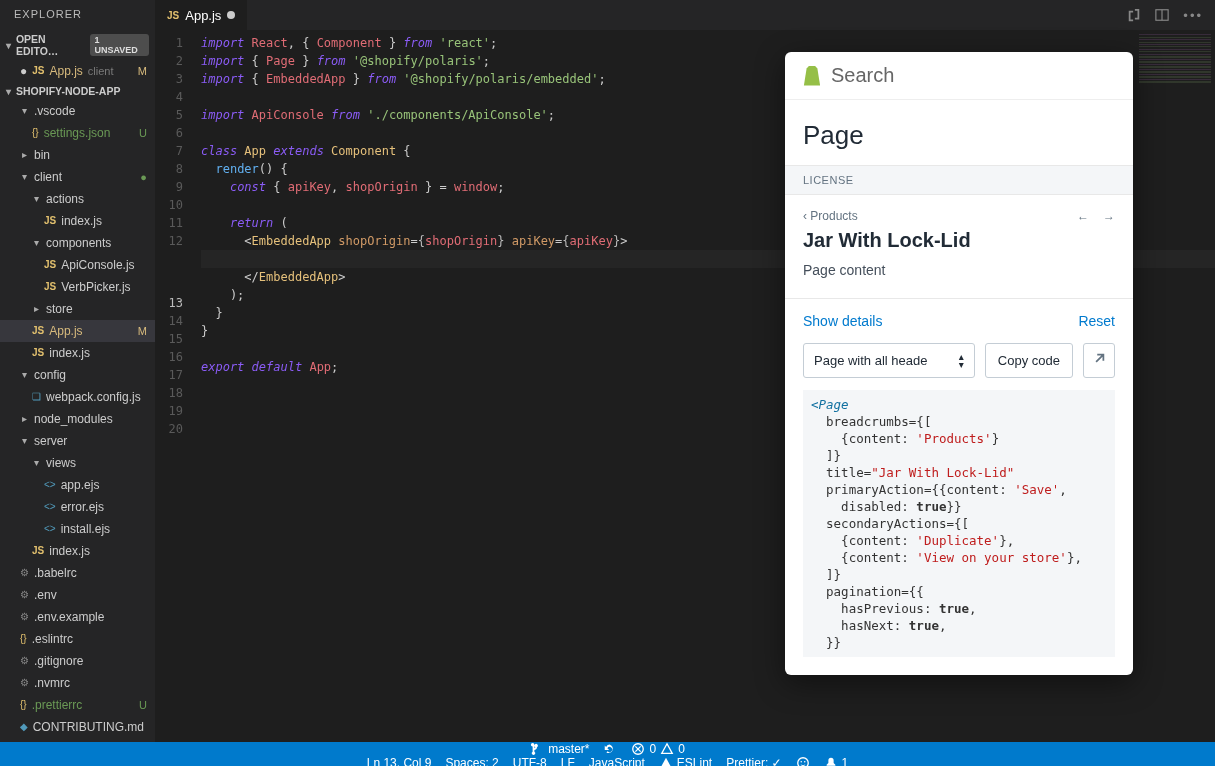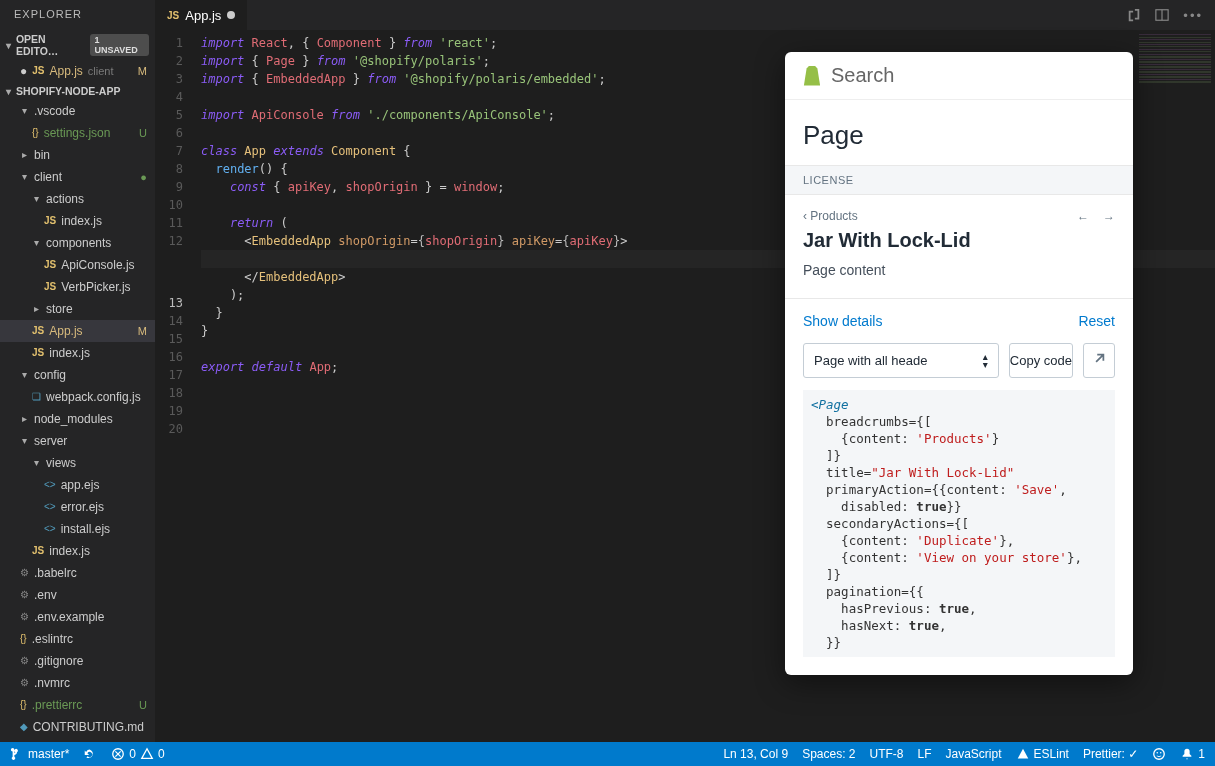--- a/index.html
+++ b/index.html
@@ -148,20 +148,21 @@
       position: absolute;
       left: 0; right: 0; bottom: 0;
       height: 24px;
       background: #007acc;
       color: #ffffff;
       font-size: 12px;
       display: flex;
       justify-content: space-between;
       align-items: center;
       padding: 0 10px;
+      flex-direction: column;
     }
     .statusbar .group { display:flex; align-items:center; gap: 14px; }
     .statusbar .item { display:flex; align-items:center; gap:4px; }
     .preview-panel {
       position: absolute;
       right: 82px;
       top: 52px;
       width: 348px;
       background: #ffffff;
       color: #212b36;
@@ -220,21 +221,21 @@
       background:#fff;
       font-size:13px;
       display:flex;
       justify-content:space-between;
       align-items:center;
       color:#212b36;
     }
     .pp-btn {
       border:1px solid #c4cdd5;
       border-radius:3px;
-      padding:8px 0;
+      padding:8px 12px;
       font-size:13px;
       background:#fff;
       color:#212b36;
       cursor:pointer;
     }
     .pp-code {
       background:#f4f6f8;
       margin:0 18px 18px;
       padding:6px 8px;
       font-family: Menlo, Consolas, monospace;

